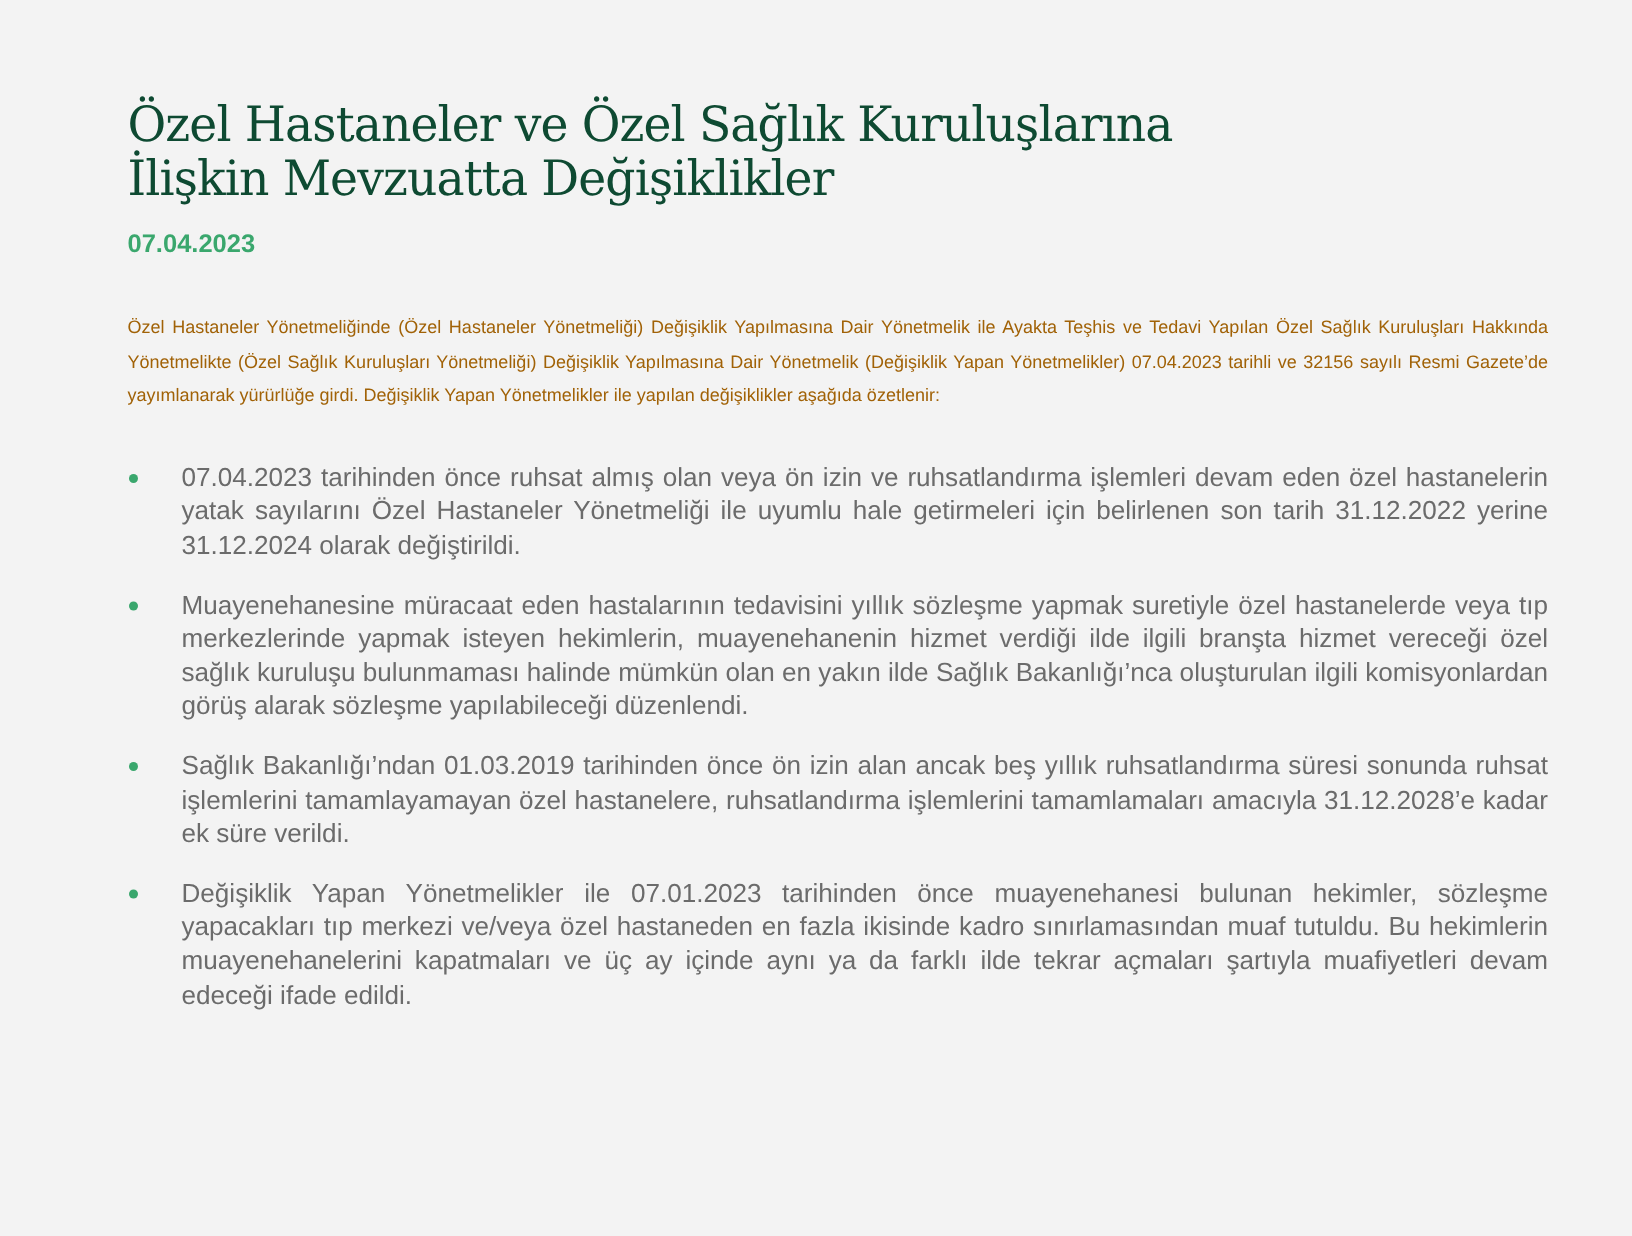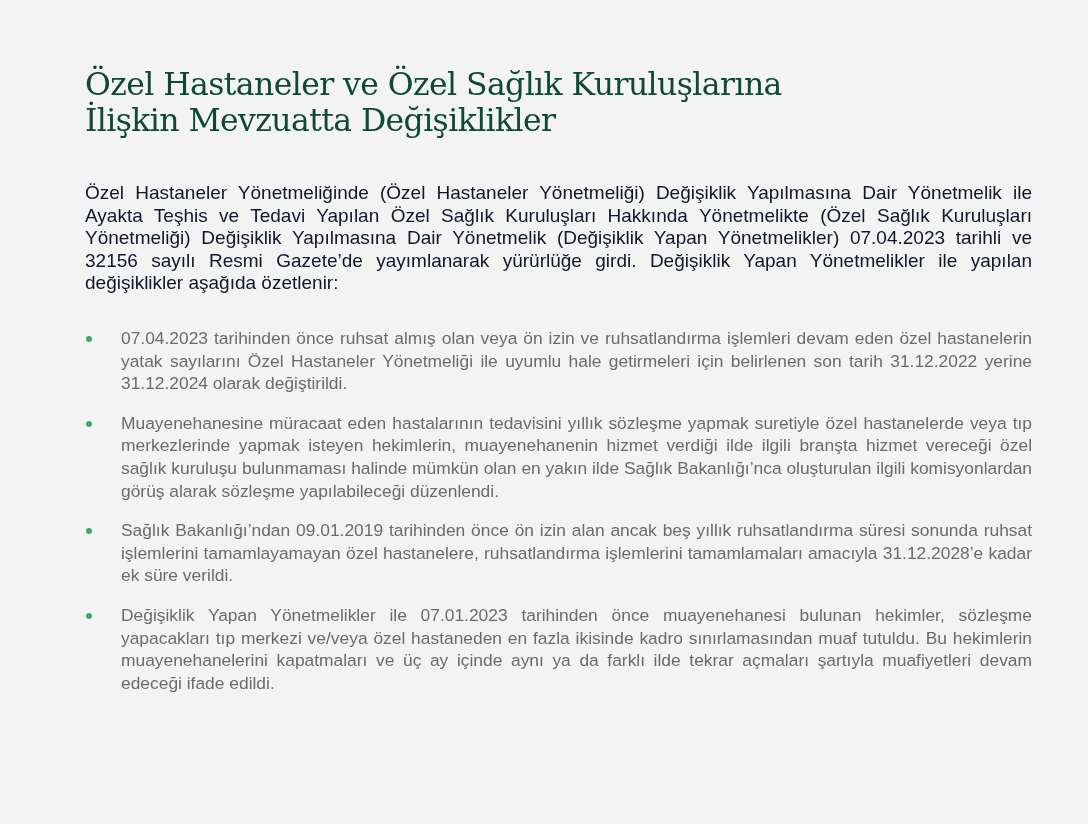--- a/index.html
+++ b/index.html
@@ -36,26 +36,26 @@
     .date {
       font-family: "Liberation Sans", sans-serif;
       font-weight: bold;
       color: #3aa76d;
       font-size: 17px;
       line-height: 20px;
       margin-top: 17px;
     }
     .intro {
       font-family: "Liberation Sans", sans-serif;
-      color: #0f172a;
-      font-size: 19px;
+      color: #a16207;
+      font-size: 12px;
       line-height: 22.6px;
       text-align: justify;
       text-align-last: left;
-      margin-top: 46px;
+      margin-top: 34px;
       margin-bottom: 0;
     }
     .bullets {
       list-style: none;
       margin: 32px 0 0 0;
       padding: 0;
     }
     .bullet-item {
       position: relative;
       padding-left: 36px;
@@ -82,35 +82,36 @@
   </style>
 </head>
 <body>
 
 <div class="page">
   <article class="article">
     <h1 class="title">
       <span>Özel Hastaneler ve Özel Sağlık Kuruluşlarına</span><br>
       <span>İlişkin Mevzuatta Değişiklikler</span>
     </h1>
+    <div class="date">07.04.2023</div>
 
     <p class="intro">Özel Hastaneler Yönetmeliğinde (Özel Hastaneler Yönetmeliği) Değişiklik Yapılmasına Dair Yönetmelik ile Ayakta Teşhis ve Tedavi Yapılan Özel Sağlık Kuruluşları Hakkında Yönetmelikte (Özel Sağlık Kuruluşları Yönetmeliği) Değişiklik Yapılmasına Dair Yönetmelik (Değişiklik Yapan Yönetmelikler) 07.04.2023 tarihli ve 32156 sayılı Resmi Gazete’de yayımlanarak yürürlüğe girdi. Değişiklik Yapan Yönetmelikler ile yapılan değişiklikler aşağıda özetlenir:</p>
 
     <ul class="bullets">
       <li class="bullet-item">
         <span class="bullet-dot"></span>
         <span class="bullet-text">07.04.2023 tarihinden önce ruhsat almış olan veya ön izin ve ruhsatlandırma işlemleri devam eden özel hastanelerin yatak sayılarını Özel Hastaneler Yönetmeliği ile uyumlu hale getirmeleri için belirlenen son tarih 31.12.2022 yerine 31.12.2024 olarak değiştirildi.</span>
       </li>
       <li class="bullet-item">
         <span class="bullet-dot"></span>
         <span class="bullet-text">Muayenehanesine müracaat eden hastalarının tedavisini yıllık sözleşme yapmak suretiyle özel hastanelerde veya tıp merkezlerinde yapmak isteyen hekimlerin, muayenehanenin hizmet verdiği ilde ilgili branşta hizmet vereceği özel sağlık kuruluşu bulunmaması halinde mümkün olan en yakın ilde Sağlık Bakanlığı’nca oluşturulan ilgili komisyonlardan görüş alarak sözleşme yapılabileceği düzenlendi.</span>
       </li>
       <li class="bullet-item">
         <span class="bullet-dot"></span>
-        <span class="bullet-text">Sağlık Bakanlığı’ndan 09.01.2019 tarihinden önce ön izin alan ancak beş yıllık ruhsatlandırma süresi sonunda ruhsat işlemlerini tamamlayamayan özel hastanelere, ruhsatlandırma işlemlerini tamamlamaları amacıyla 31.12.2028’e kadar ek süre verildi.</span>
+        <span class="bullet-text">Sağlık Bakanlığı’ndan 01.03.2019 tarihinden önce ön izin alan ancak beş yıllık ruhsatlandırma süresi sonunda ruhsat işlemlerini tamamlayamayan özel hastanelere, ruhsatlandırma işlemlerini tamamlamaları amacıyla 31.12.2028’e kadar ek süre verildi.</span>
       </li>
       <li class="bullet-item">
         <span class="bullet-dot"></span>
         <span class="bullet-text">Değişiklik Yapan Yönetmelikler ile 07.01.2023 tarihinden önce muayenehanesi bulunan hekimler, sözleşme yapacakları tıp merkezi ve/veya özel hastaneden en fazla ikisinde kadro sınırlamasından muaf tutuldu. Bu hekimlerin muayenehanelerini kapatmaları ve üç ay içinde aynı ya da farklı ilde tekrar açmaları şartıyla muafiyetleri devam edeceği ifade edildi.</span>
       </li>
     </ul>
   </article>
 </div>
 
 </body></html>

